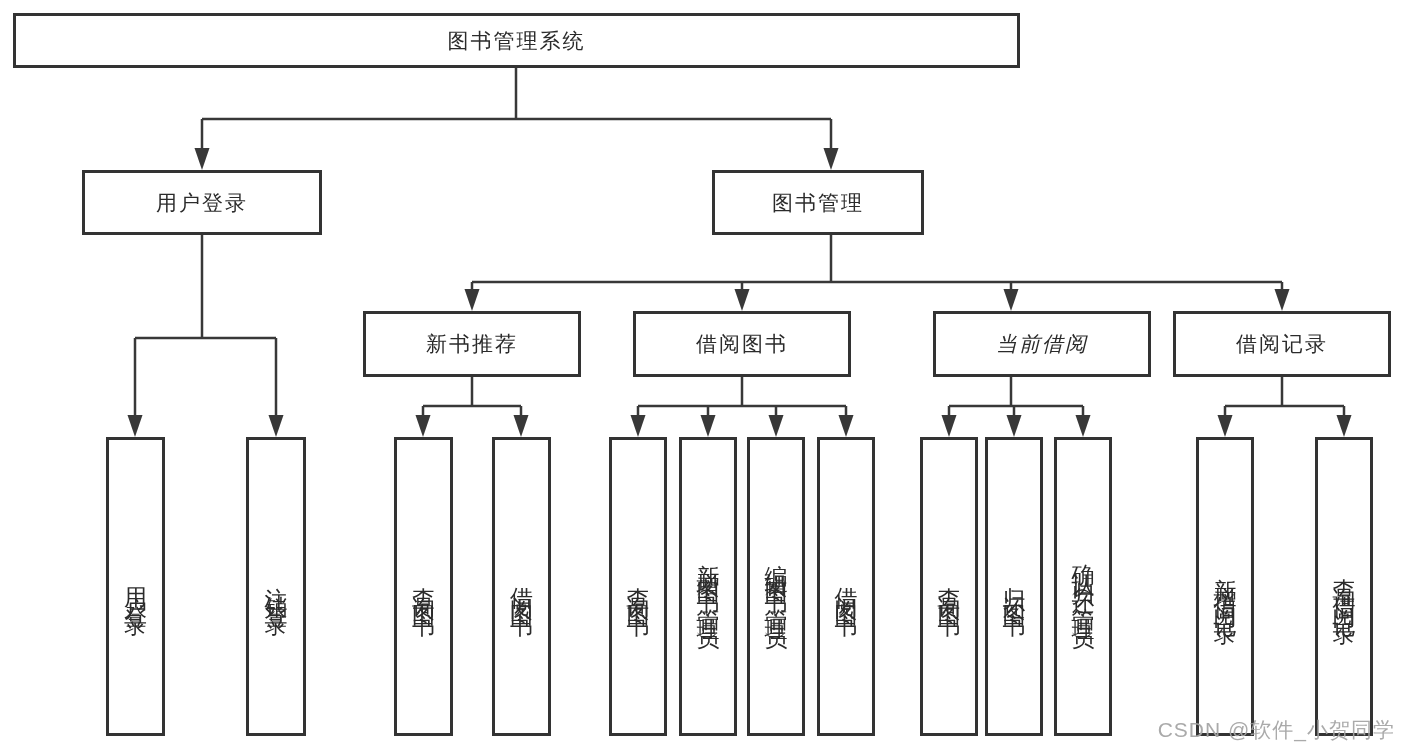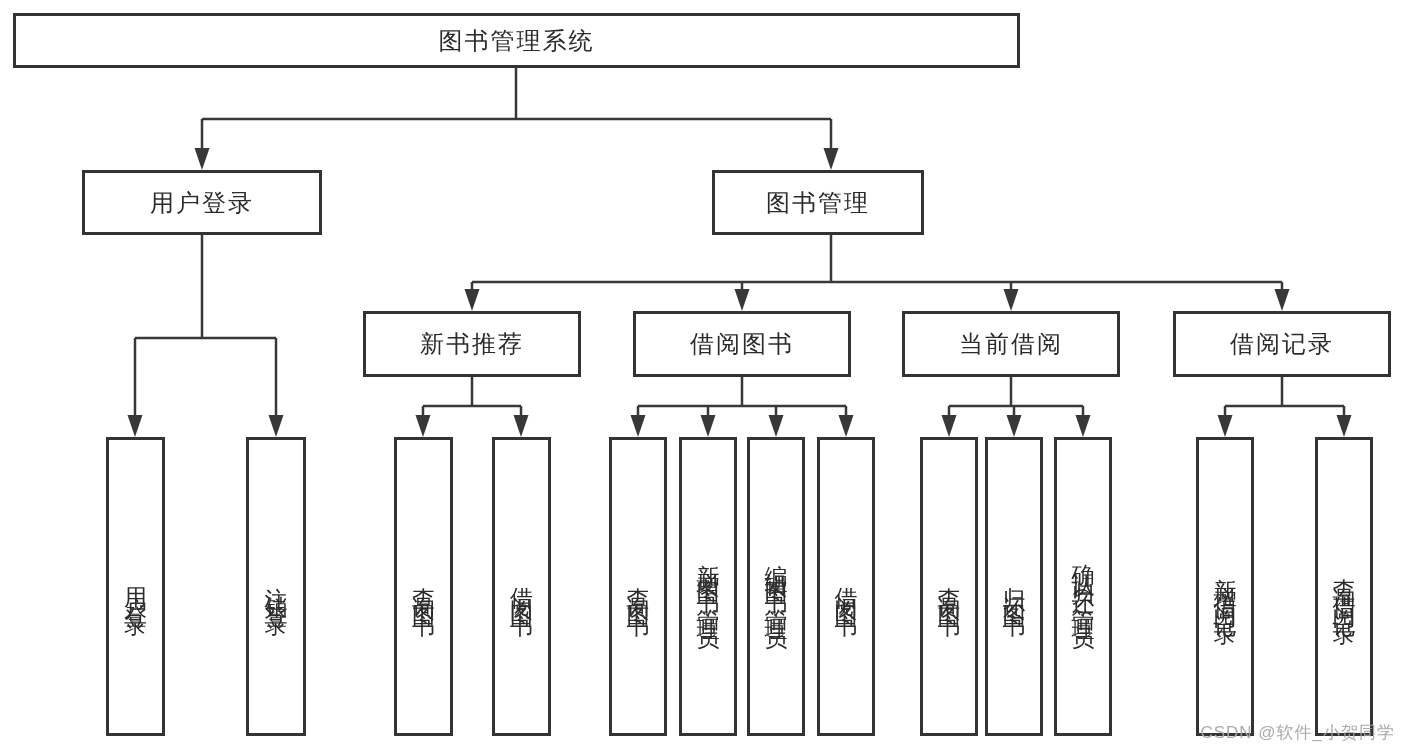--- a/index.html
+++ b/index.html
@@ -35,37 +35,37 @@
     position: absolute;
     box-sizing: border-box;
     border: 3px solid #333333;
     background: #ffffff;
     display: flex;
     align-items: center;
     justify-content: center;
     color: #2b2b2b;
   }
   .hbox {
-    font-size: 24px;
+    font-size: 21px;
     letter-spacing: 2px;
     white-space: nowrap;
   }
   .vbox span {
     writing-mode: vertical-rl;
     text-orientation: mixed;
     font-size: 23px;
     letter-spacing: 9px;
     line-height: 1;
     white-space: nowrap;
   }
   .watermark {
     position: absolute;
     right: 10px;
     bottom: 3px;
-    font-size: 17px;
+    font-size: 21px;
     color: rgba(165, 165, 165, 0.95);
     letter-spacing: 1px;
     white-space: nowrap;
     z-index: 5;
   }
 </style>
 </head>
 <body>
 
 <div class="canvas">
@@ -130,21 +130,21 @@
   <div class="box hbox" style="left:712px; top:170px; width:212px; height:65px;">
     <span>图书管理</span>
   </div>
 
   <div class="box hbox" style="left:363px; top:311px; width:218px; height:66px;">
     <span>新书推荐</span>
   </div>
   <div class="box hbox" style="left:633px; top:311px; width:218px; height:66px;">
     <span>借阅图书</span>
   </div>
-  <div class="box hbox" style="left:902px; top:311px; width:218px; height:66px;">
+  <div class="box hbox" style="left:933px; top:311px; width:218px; height:66px;font-style:italic;">
     <span>当前借阅</span>
   </div>
   <div class="box hbox" style="left:1173px; top:311px; width:218px; height:66px;">
     <span>借阅记录</span>
   </div>
 
   <div class="box vbox" style="left:106px; top:437px; width:59px; height:299px;">
     <span>用户登录</span>
   </div>
   <div class="box vbox" style="left:246px; top:437px; width:60px; height:299px;">

